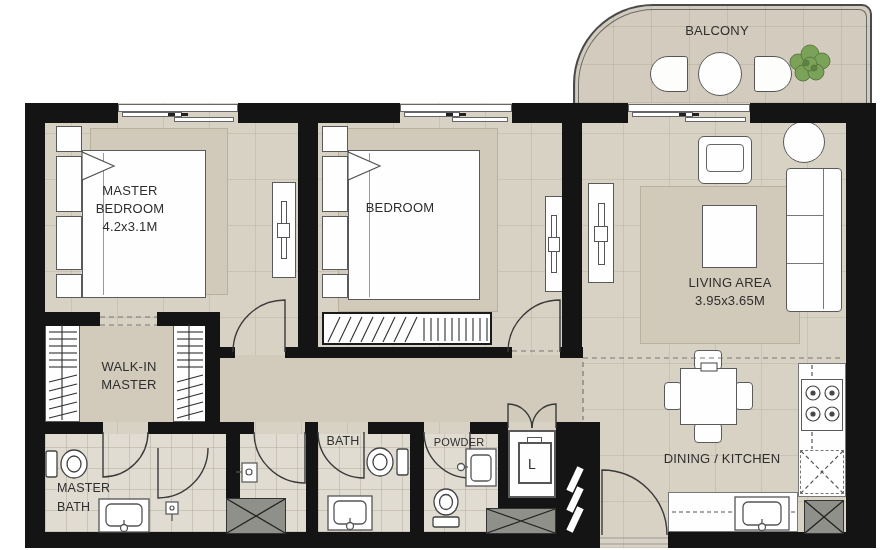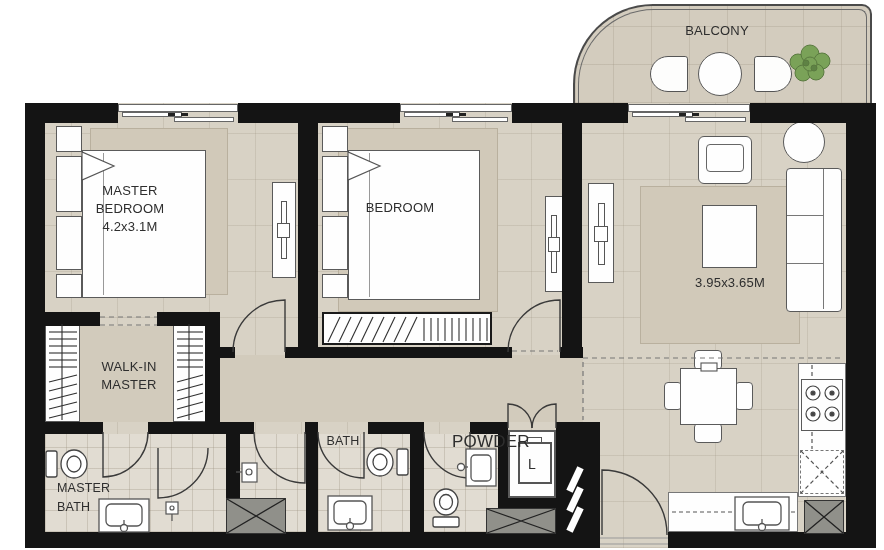--- a/index.html
+++ b/index.html
@@ -353,35 +353,37 @@
 
   <div class="lbl" style="left:62px;top:182px;width:136px;">
     <div>MASTER</div>
     <div>BEDROOM</div>
     <div>4.2x3.1M</div>
   </div>
   <div class="lbl" style="left:332px;top:199px;width:136px;">
     <div>BEDROOM</div>
   </div>
   <div class="lbl" style="left:662px;top:274px;width:136px;">
+    <div>LIVING AREA</div>
     <div>3.95x3.65M</div>
   </div>
   <div class="lbl" style="left:652px;top:450px;width:140px;">
+    <div>DINING / KITCHEN</div>
   </div>
   <div class="lbl" style="left:61px;top:358px;width:136px;">
     <div>WALK-IN</div>
     <div>MASTER</div>
   </div>
   <div class="lbl left" style="left:57px;top:479px;width:80px;font-size:12.5px;line-height:19px;">
     <div>MASTER</div>
     <div>BATH</div>
   </div>
   <div class="lbl" style="left:320px;top:432px;width:46px;font-size:12.5px;">
     <div>BATH</div>
   </div>
-  <div class="lbl" style="left:424px;top:433px;width:70px;font-size:17px;margin-left:28px;">
+  <div class="lbl" style="left:424px;top:433px;width:70px;font-size:11px;">
     <div>POWDER</div>
   </div>
   <div class="lbl" style="left:508px;top:455px;width:48px;font-size:14px;">
     <div>L</div>
   </div>
 
 </div>
 
 </body></html>

